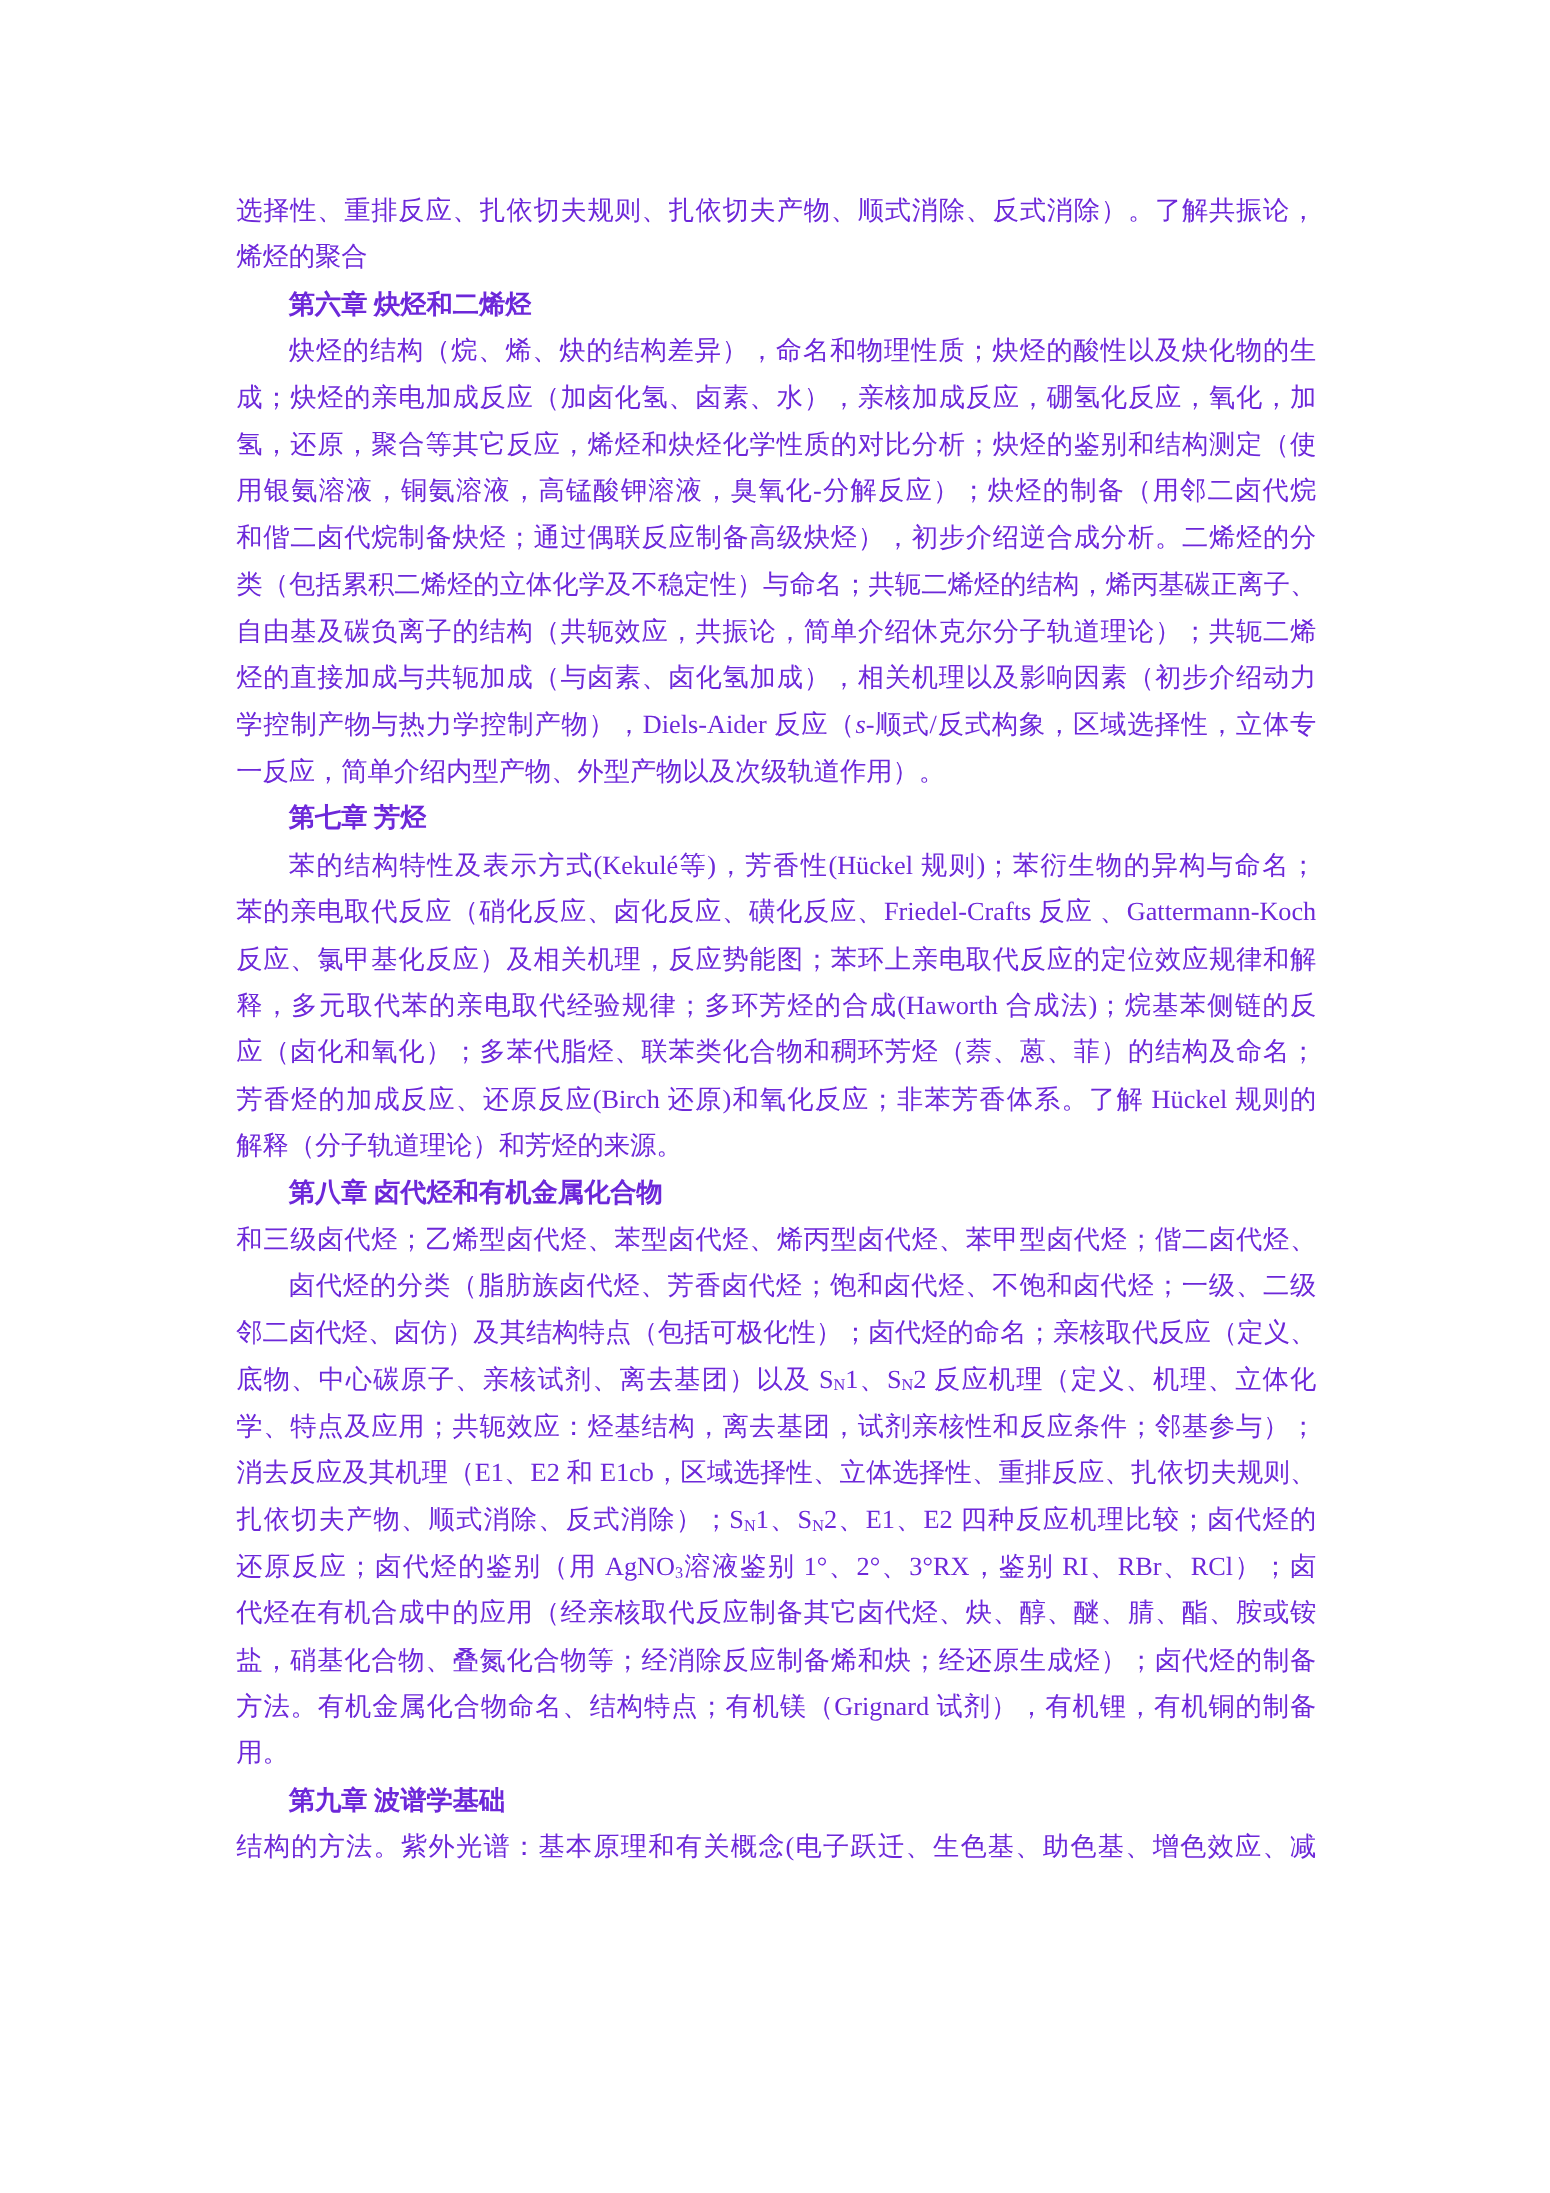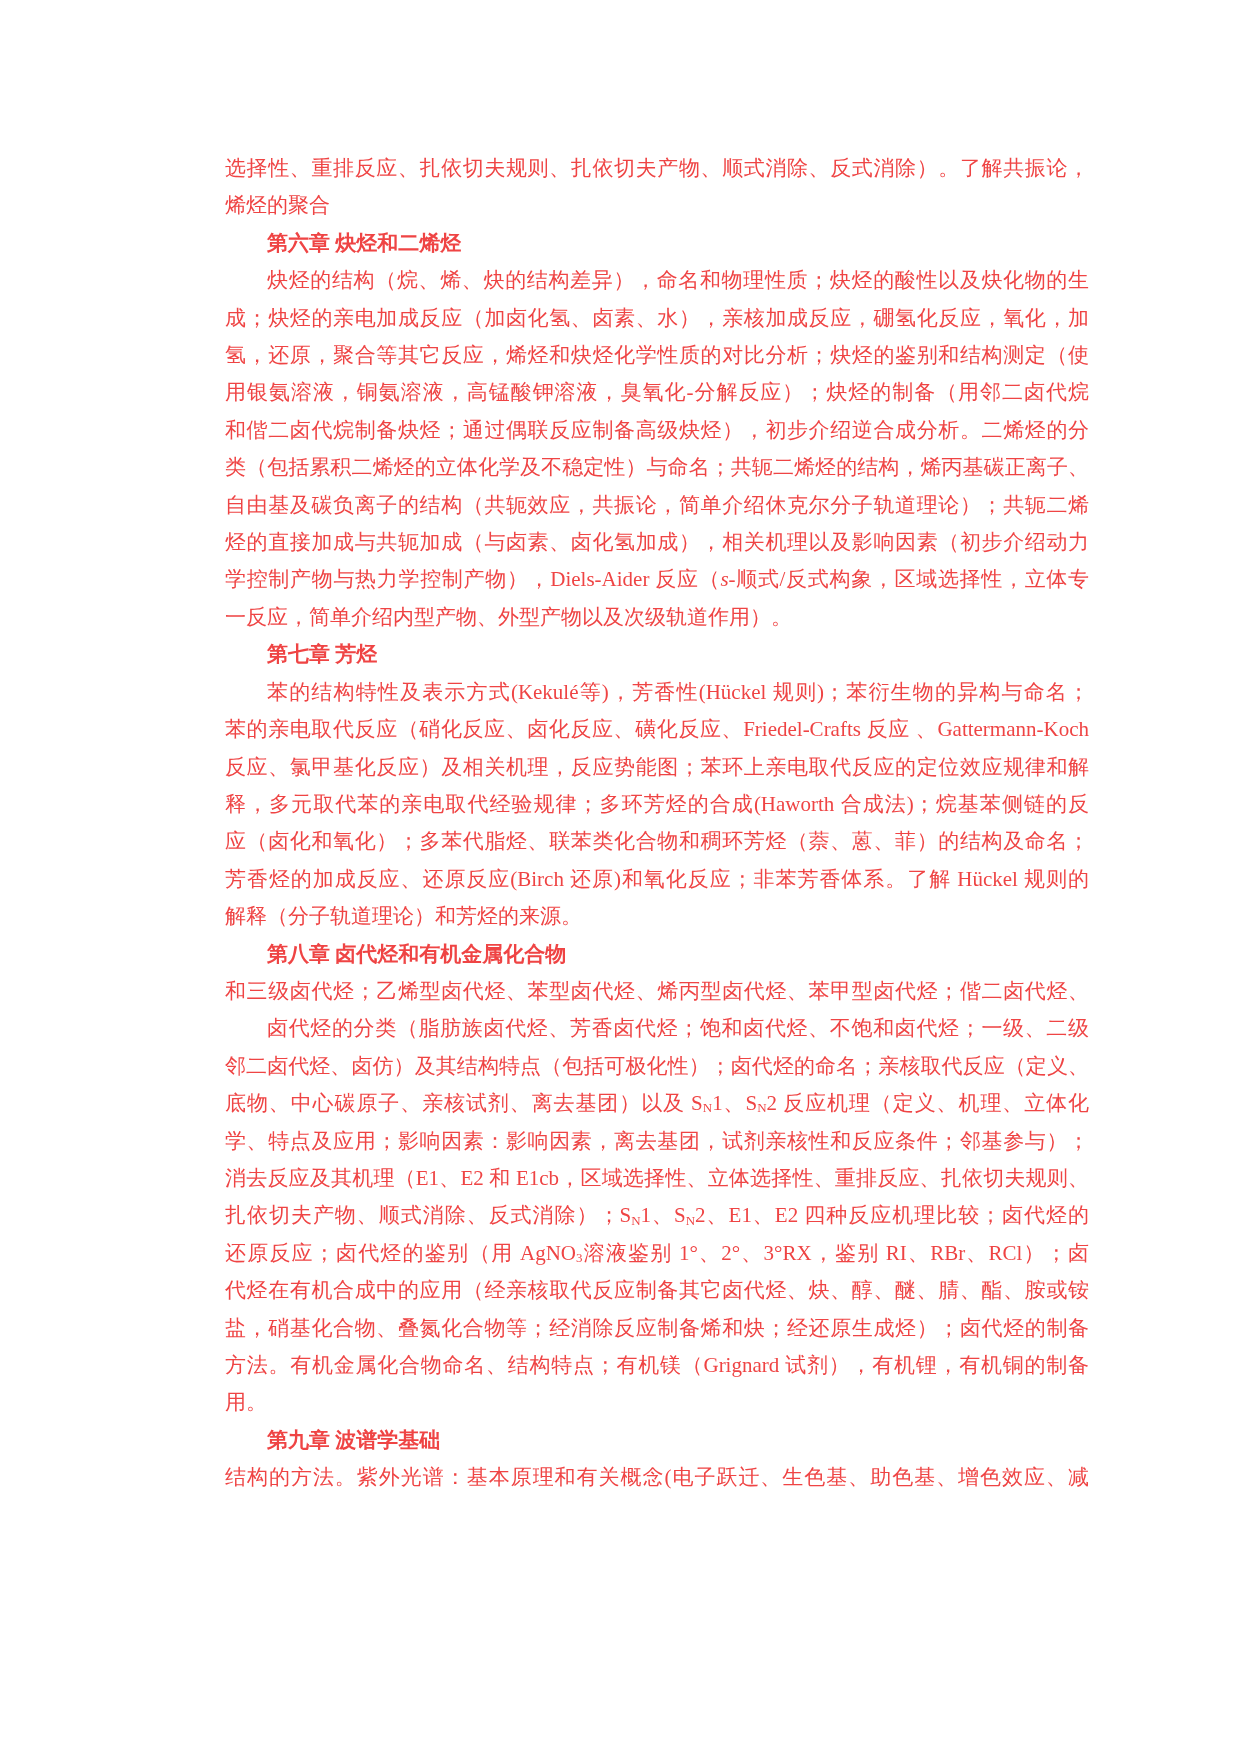--- a/index.html
+++ b/index.html
@@ -5,25 +5,24 @@
   html,body { margin:0; padding:0; background:#ffffff; }
   .page {
     position:relative;
     width:1240px; height:1754px;
     background:#ffffff;
     overflow:hidden;
   }
   .doc {
     position:absolute;
     left:189px; top:150px; width:864px;
-    color:#ef4444;
+    color:#6d28d9;
     font-family:"Liberation Serif","DejaVu Serif",serif;
     font-size:21px;
     line-height:37.4px;
-    margin-left:36px;
   }
   .line {
     text-align:justify;
     text-align-last:justify;
     -moz-text-align-last:justify;
   }
   .line.last {
     text-align-last:left;
     -moz-text-align-last:left;
   }
@@ -68,21 +67,21 @@
       <div class="line">反应、氯甲基化反应）及相关机理，反应势能图；苯环上亲电取代反应的定位效应规律和解</div>
       <div class="line">释，多元取代苯的亲电取代经验规律；多环芳烃的合成(Haworth 合成法)；烷基苯侧链的反</div>
       <div class="line">应（卤化和氧化）；多苯代脂烃、联苯类化合物和稠环芳烃（萘、蒽、菲）的结构及命名；</div>
       <div class="line">芳香烃的加成反应、还原反应(Birch 还原)和氧化反应；非苯芳香体系。了解 Hückel 规则的</div>
       <div class="line last">解释（分子轨道理论）和芳烃的来源。</div>
       <div class="line heading indent last">第八章 卤代烃和有机金属化合物</div>
       <div class="line">和三级卤代烃；乙烯型卤代烃、苯型卤代烃、烯丙型卤代烃、苯甲型卤代烃；偕二卤代烃、</div>
       <div class="line indent">卤代烃的分类（脂肪族卤代烃、芳香卤代烃；饱和卤代烃、不饱和卤代烃；一级、二级</div>
       <div class="line">邻二卤代烃、卤仿）及其结构特点（包括可极化性）；卤代烃的命名；亲核取代反应（定义、</div>
       <div class="line">底物、中心碳原子、亲核试剂、离去基团）以及 S<sub>N</sub>1、S<sub>N</sub>2 反应机理（定义、机理、立体化</div>
-      <div class="line">学、特点及应用；影响因素：影响因素，离去基团，试剂亲核性和反应条件；邻基参与）；</div>
+      <div class="line">学、特点及应用；共轭效应：烃基结构，离去基团，试剂亲核性和反应条件；邻基参与）；</div>
       <div class="line">消去反应及其机理（E1、E2 和 E1cb，区域选择性、立体选择性、重排反应、扎依切夫规则、</div>
       <div class="line">扎依切夫产物、顺式消除、反式消除）；S<sub>N</sub>1、S<sub>N</sub>2、E1、E2 四种反应机理比较；卤代烃的</div>
       <div class="line">还原反应；卤代烃的鉴别（用 AgNO<sub>3</sub>溶液鉴别 1°、2°、3°RX，鉴别 RI、RBr、RCl）；卤</div>
       <div class="line">代烃在有机合成中的应用（经亲核取代反应制备其它卤代烃、炔、醇、醚、腈、酯、胺或铵</div>
       <div class="line">盐，硝基化合物、叠氮化合物等；经消除反应制备烯和炔；经还原生成烃）；卤代烃的制备</div>
       <div class="line">方法。有机金属化合物命名、结构特点；有机镁（Grignard 试剂），有机锂，有机铜的制备</div>
       <div class="line last">用。</div>
       <div class="line heading indent last">第九章 波谱学基础</div>
       <div class="line">结构的方法。紫外光谱：基本原理和有关概念(电子跃迁、生色基、助色基、增色效应、减</div>
     </div>

